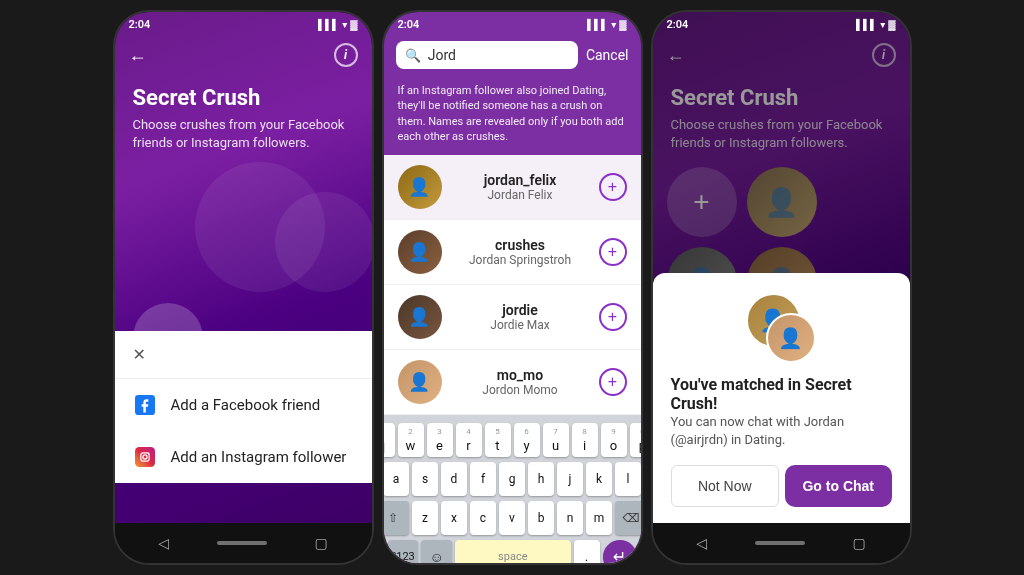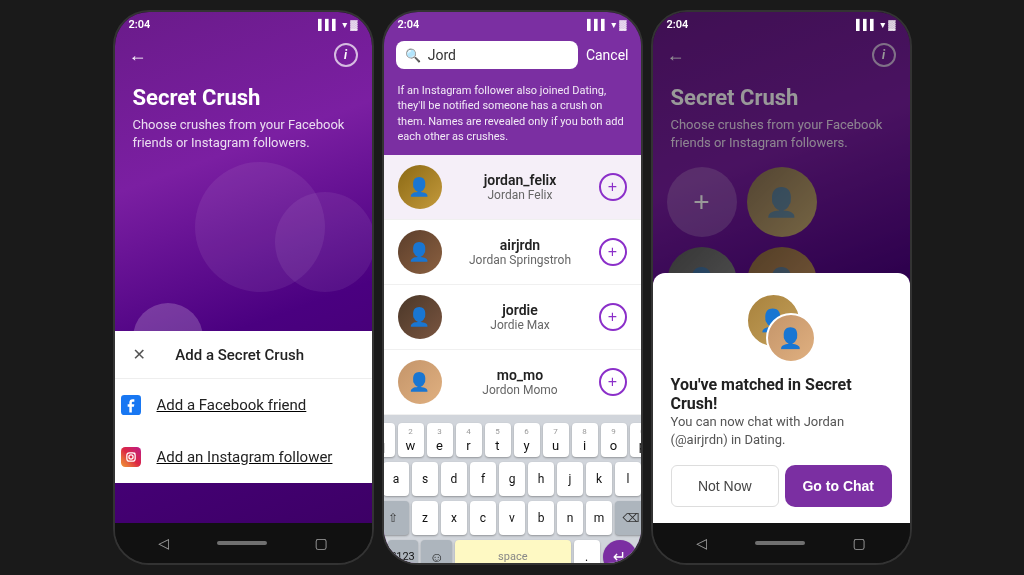--- a/index.html
+++ b/index.html
@@ -166,24 +166,23 @@
       color: #555;
       font-size: 16px;
       cursor: pointer;
       background: none;
       border: none;
     }
 
     .bottom-sheet-item {
       display: flex;
       align-items: center;
-      padding: 14px 4px;
+      padding: 14px 18px;
       gap: 14px;
       cursor: pointer;
-      text-decoration: underline;
     }
 
     .bottom-sheet-item-icon {
       width: 24px;
       height: 24px;
       display: flex;
       align-items: center;
       justify-content: center;
       color: #333;
       font-size: 18px;
@@ -548,21 +547,20 @@
       <div class="crush-bubbles-area">
 
         <div class="deco-circle" style="width:130px;height:130px;top:10px;left:80px;"></div>
         <div class="deco-circle" style="width:100px;height:100px;top:40px;left:160px;"></div>
         <button class="add-crush-btn">+</button>
       </div>
 
       <div class="bottom-sheet">
         <div class="bottom-sheet-header">
           <button class="close-btn">✕</button>
-          <span class="bottom-sheet-title">Add a Secret Crush</span>
           <span style="width:20px;"></span>
         </div>
         <div class="bottom-sheet-item">
           <div class="bottom-sheet-item-icon">
             <svg width="20" height="20" viewBox="0 0 24 24" fill="none">
               <rect width="24" height="24" rx="4" fill="#1877F2"></rect>
               <path d="M16 8h-2a1 1 0 0 0-1 1v2h3l-.5 3H13v7h-3v-7H8v-3h2V9a4 4 0 0 1 4-4h2v3z" fill="white"></path>
             </svg>
           </div>
           <span class="bottom-sheet-item-text">Add a Facebook friend</span>
@@ -629,21 +627,21 @@
             <div class="result-handle">Jordan Felix</div>
           </div>
           <button class="result-add-btn">+</button>
         </div>
 
         <div class="search-result-item">
           <div class="result-avatar avatar-airjrdn">
             <span>👤</span>
           </div>
           <div class="result-info">
-            <div class="result-name">airjrdn</div>
+            <div class="result-name">crushes</div>
             <div class="result-handle">Jordan Springstroh</div>
           </div>
           <button class="result-add-btn">+</button>
         </div>
 
         <div class="search-result-item">
           <div class="result-avatar avatar-jordie">
             <span>👤</span>
           </div>
           <div class="result-info">

